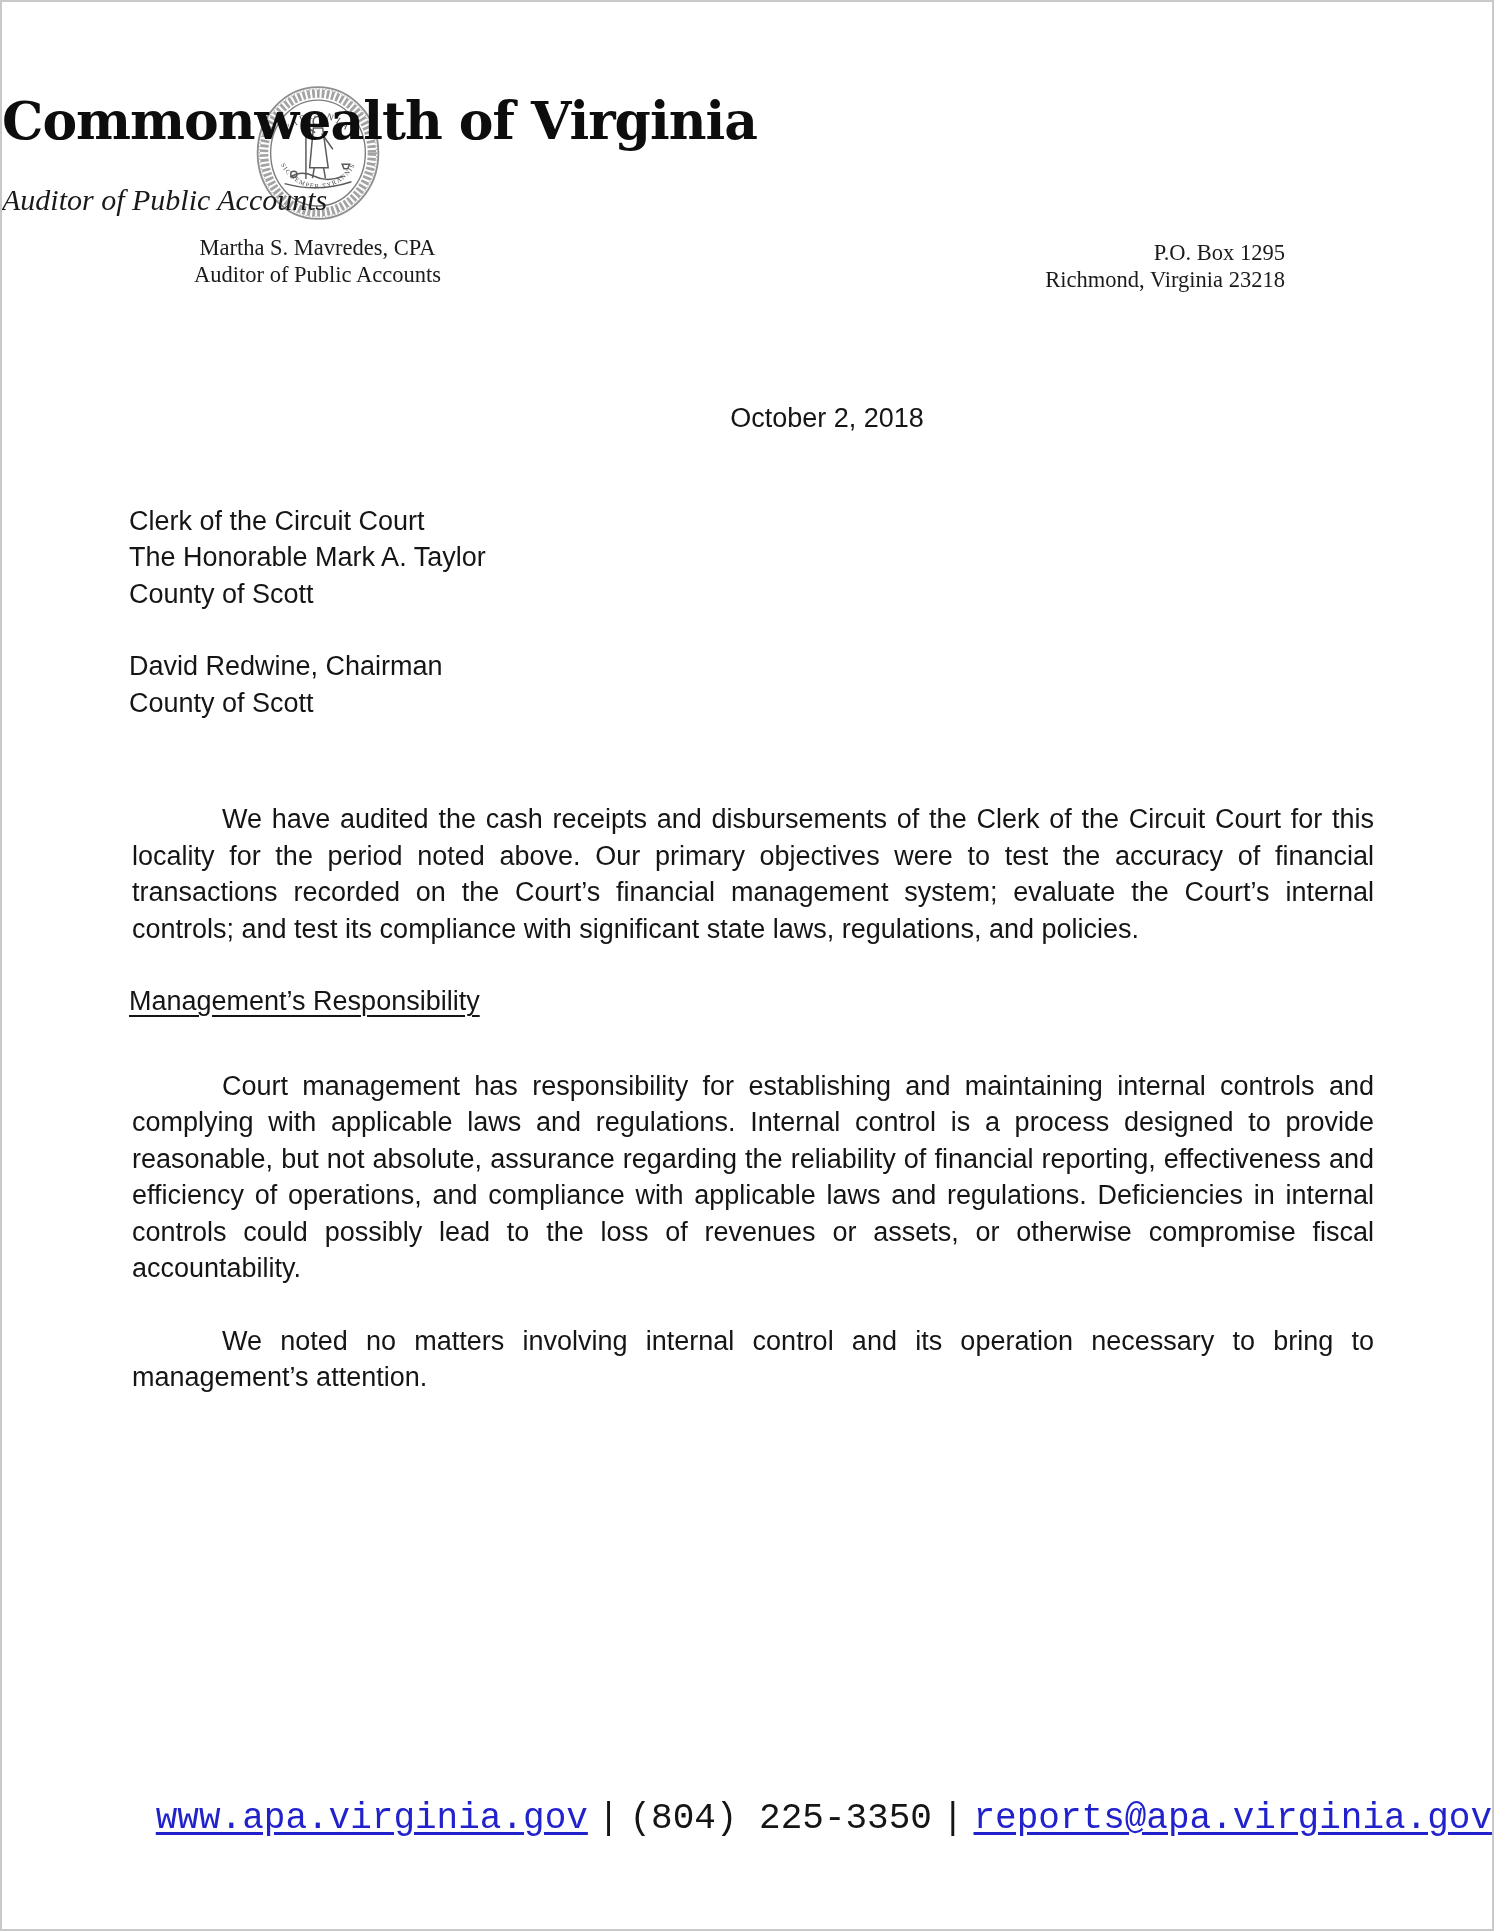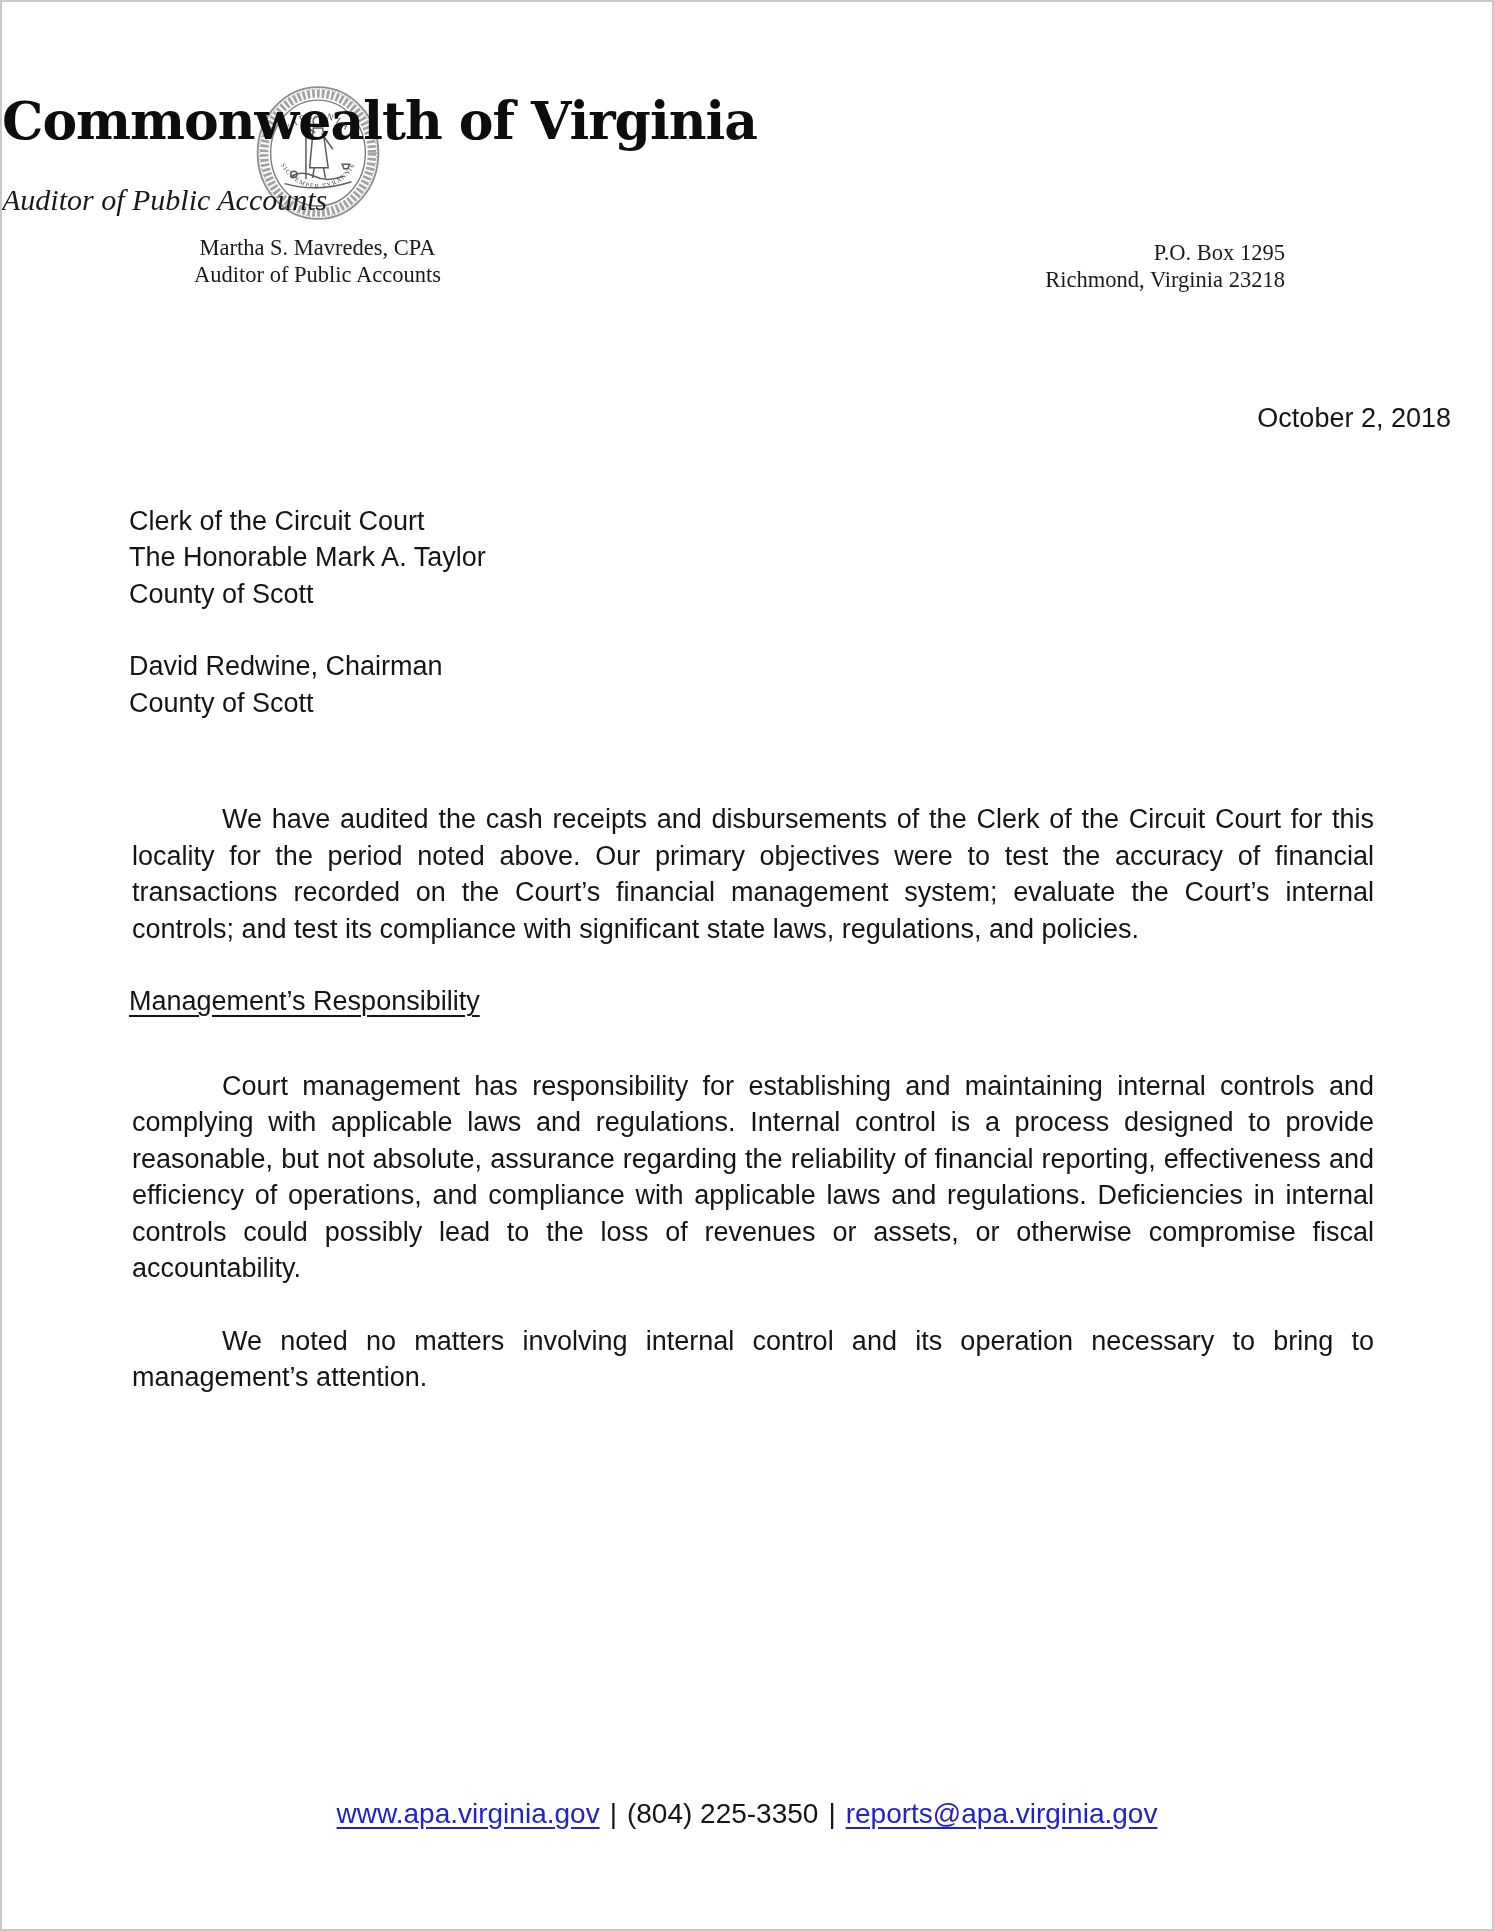--- a/index.html
+++ b/index.html
@@ -71,21 +71,21 @@
   .content {
     position: absolute;
     left: 127px;
     top: 398px;
     width: 1248px;
     font-size: 27px;
     line-height: 36.5px;
     color: #151515;
   }
   .date-line {
-    text-align: right;
+    text-align: center;
     transform: translateX(74px);
   }
   .recipient-block-1 { margin-top: 66px; }
   .recipient-block-2 { margin-top: 36px; }
   .audit-block { margin-top: 36px; }
   .audit-row .label { display: inline-block; min-width: 183px; }
 
   .para {
     text-align: justify;
     text-indent: 90px;
@@ -99,23 +99,24 @@
     text-decoration-thickness: 2px;
     text-underline-offset: 5px;
   }
   .para-2 { margin-top: 48px; }
   .para-3 { margin-top: 36px; }
 
   
   .footer {
     position: absolute;
     left: 0; right: 0; top: 1796px;
-    text-align: center;
-    font-size: 28px;
+    text-align: right;
+    font-size: 36px;
     color: #151515;
+    font-family: Liberation Mono, monospace;
   }
   .footer .sep { margin: 0 10px; color: #151515; }
   .footer a.link {
     color: #2222cc;
     text-decoration: underline;
     text-underline-offset: 4px;
     cursor: pointer;
   }
 </style>
 </head>

